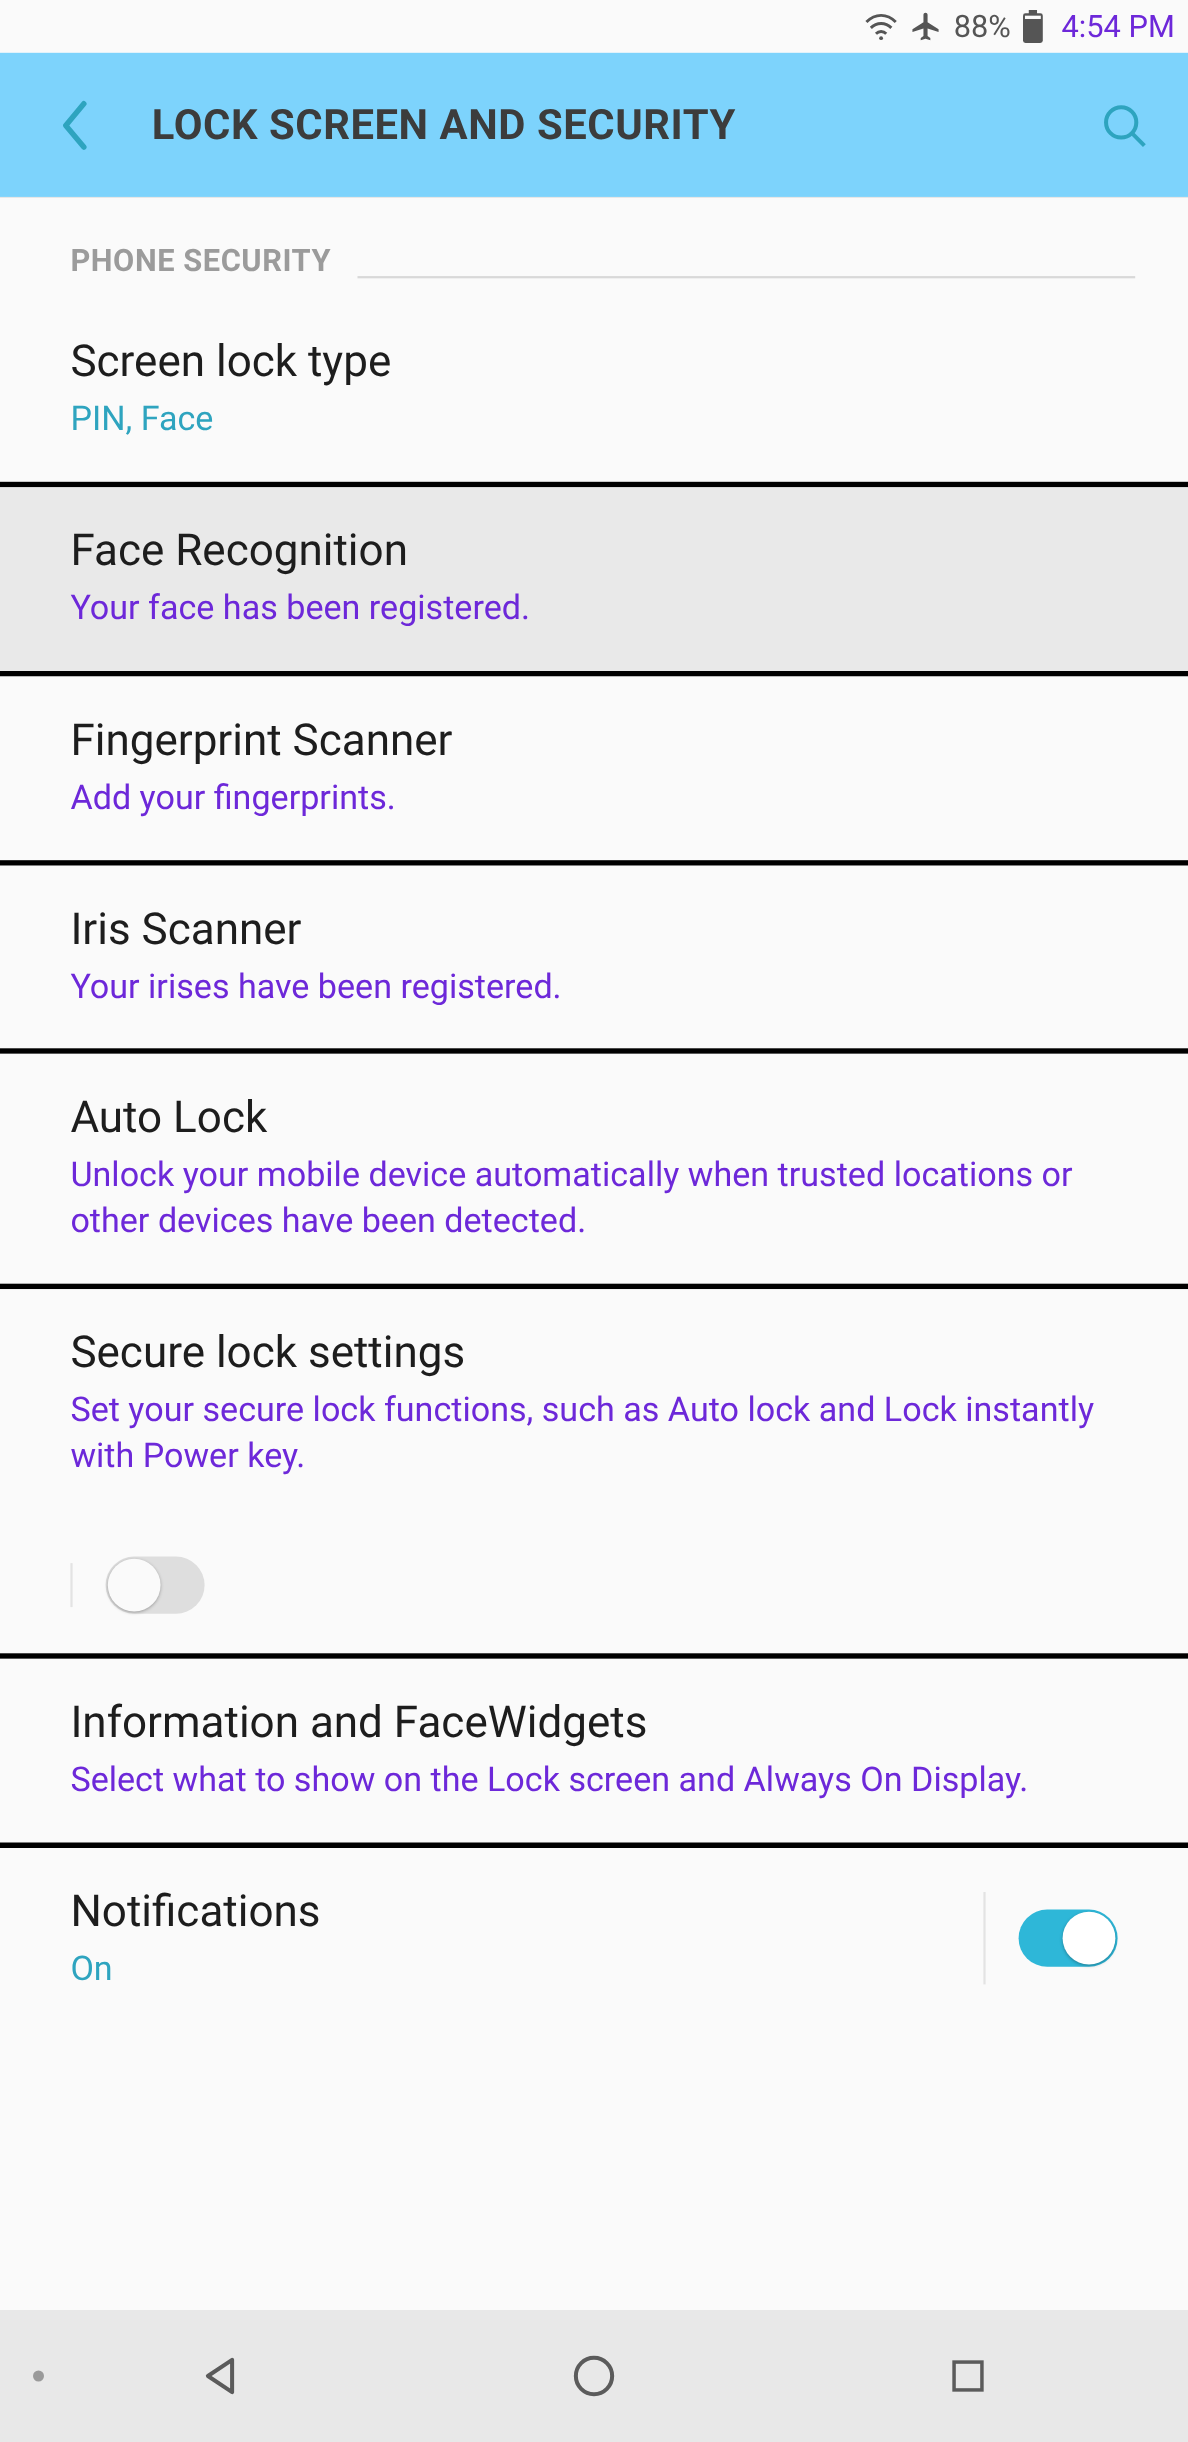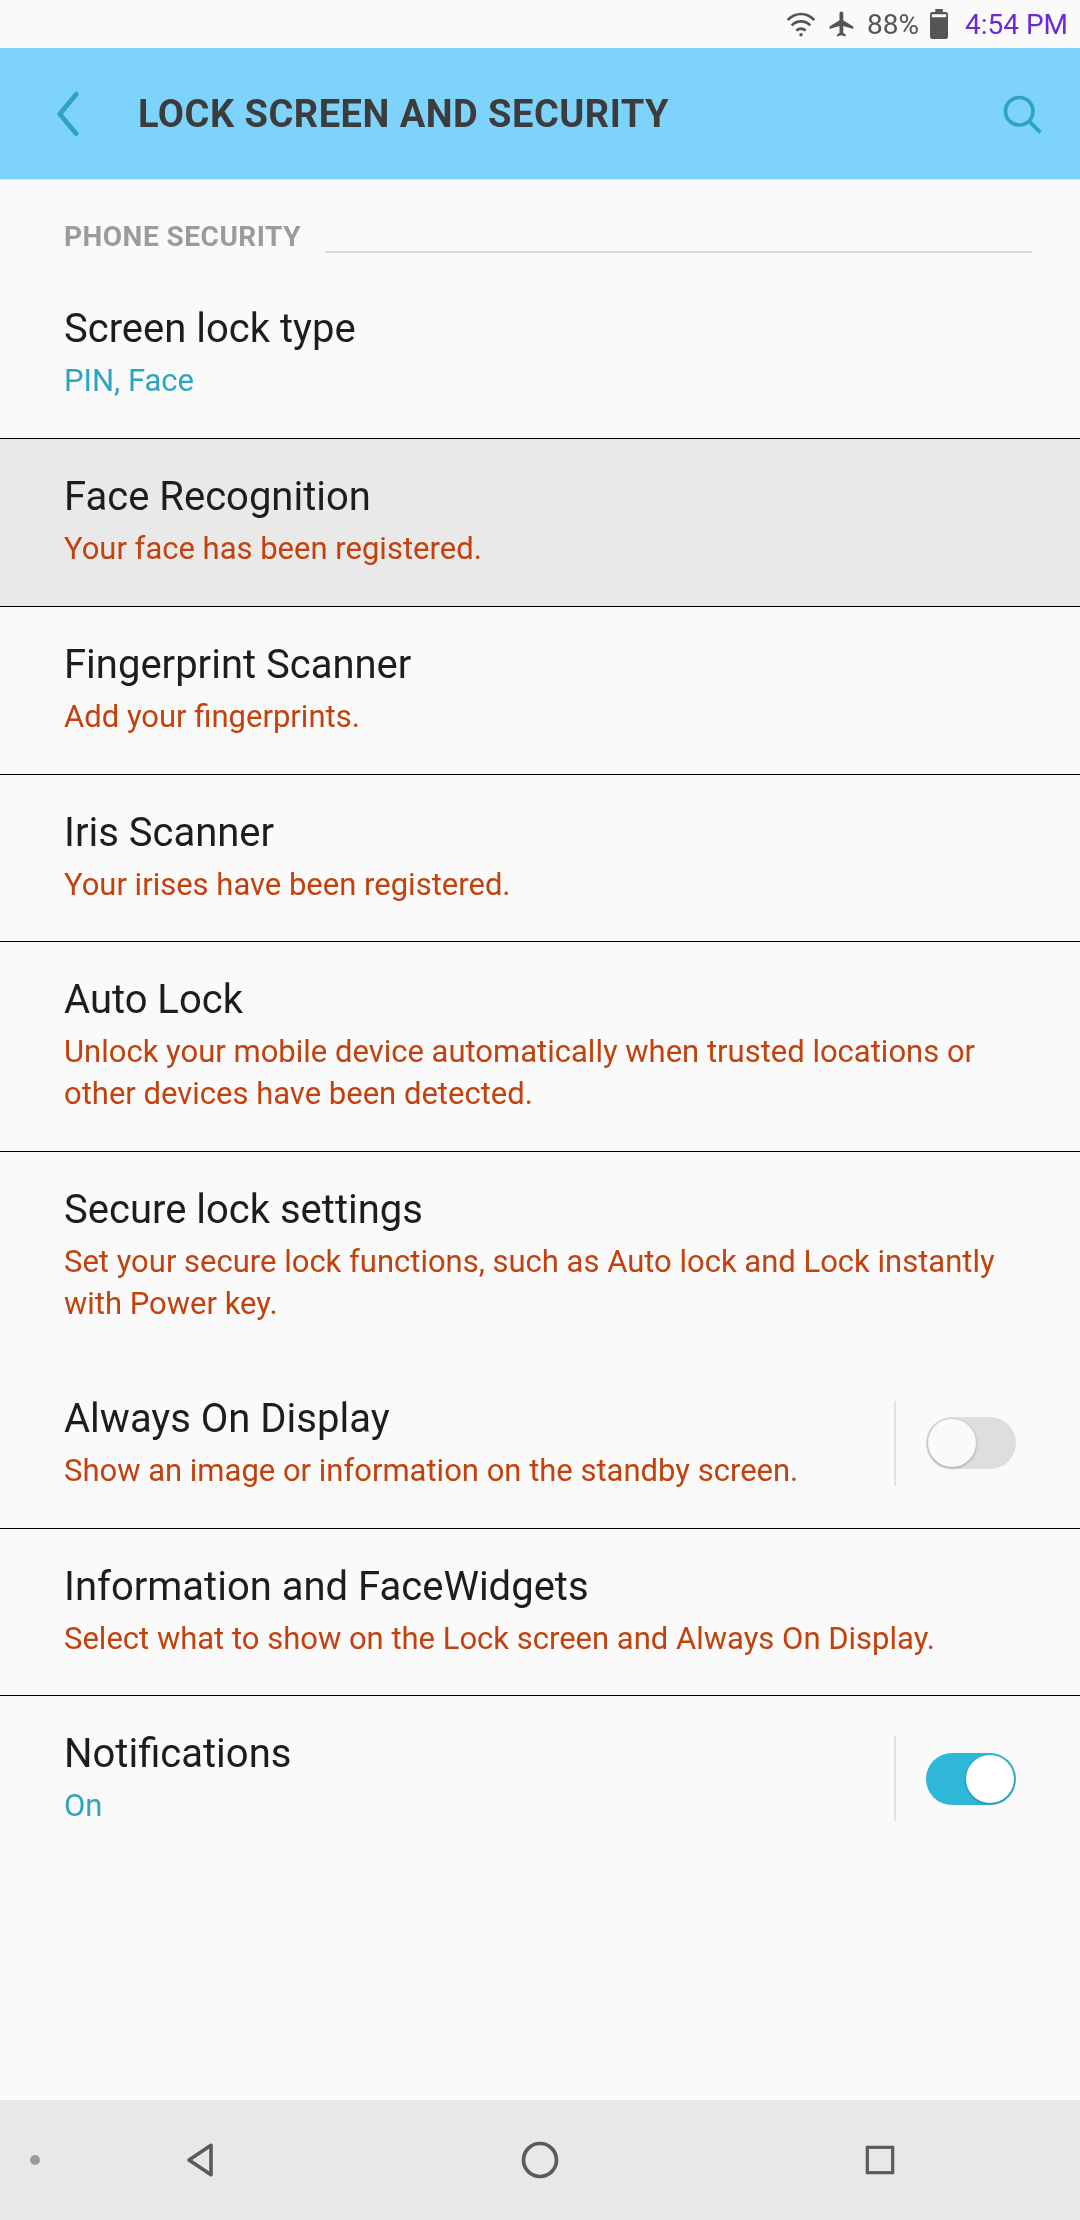--- a/index.html
+++ b/index.html
@@ -68,32 +68,32 @@
     white-space: nowrap;
   }
   .section-header .rule {
     flex: 1;
     height: 2px;
     background: #d8d8d8;
   }
 
   .row {
     padding: 34px 64px 36px 64px;
-    border-bottom: 1px solid #000000;
+    border-bottom: 5px solid #000000;
     background: #fafafa;
   }
   .row.first { border-top: none; }
   .row.highlight { background: #e9e9e9; }
   .row .title {
     font-size: 40px;
     color: #1d1d1d;
   }
   .row .sub {
     font-size: 31px;
-    color: #c2410c;
+    color: #6d28d9;
     margin-top: 8px;
     line-height: 1.35;
   }
   .row .sub.accent { color: #2ea4bf; }
   .row.no-border { border-bottom: none; }
 
   .row.with-toggle {
     display: flex;
     align-items: center;
     gap: 30px;
@@ -224,24 +224,20 @@
     <div class="sub">Unlock your mobile device automatically when trusted locations or other devices have been detected.</div>
   </div>
 
   <div class="row no-border">
     <div class="title">Secure lock settings</div>
     <div class="sub">Set your secure lock functions, such as Auto lock and Lock instantly with Power key.</div>
   </div>
 
 
   <div class="row with-toggle">
-    <div class="text-col">
-      <div class="title">Always On Display</div>
-      <div class="sub">Show an image or information on the standby screen.</div>
-    </div>
     <div class="divider"></div>
     <div class="toggle">
       <div class="knob"></div>
     </div>
   </div>
 
   <div class="row">
     <div class="title">Information and FaceWidgets</div>
     <div class="sub">Select what to show on the Lock screen and Always On Display.</div>
   </div>

